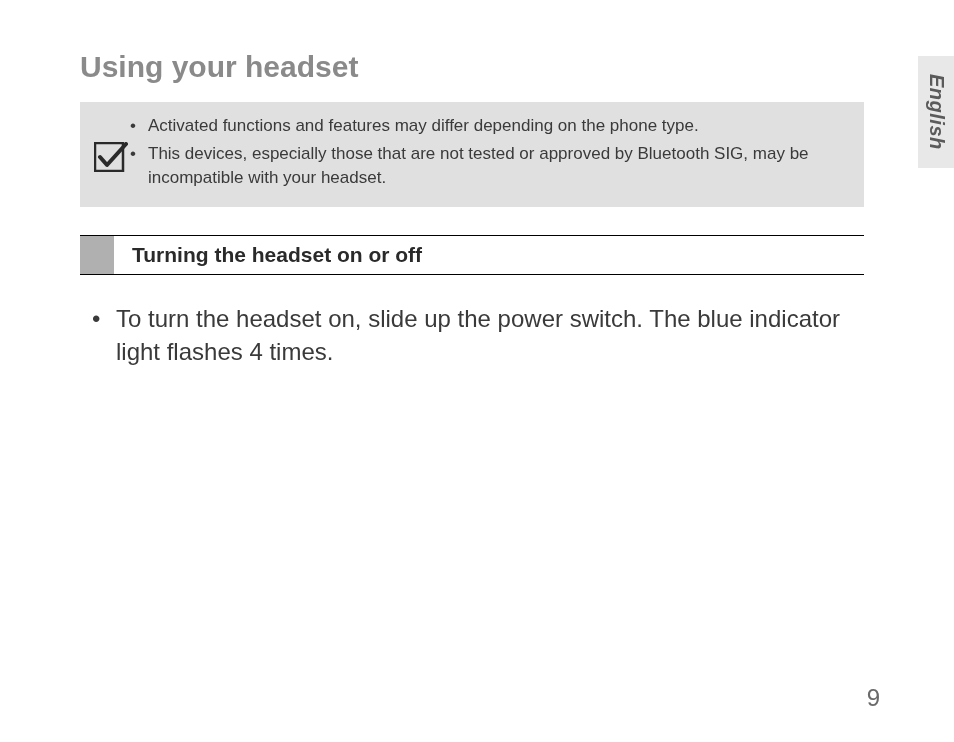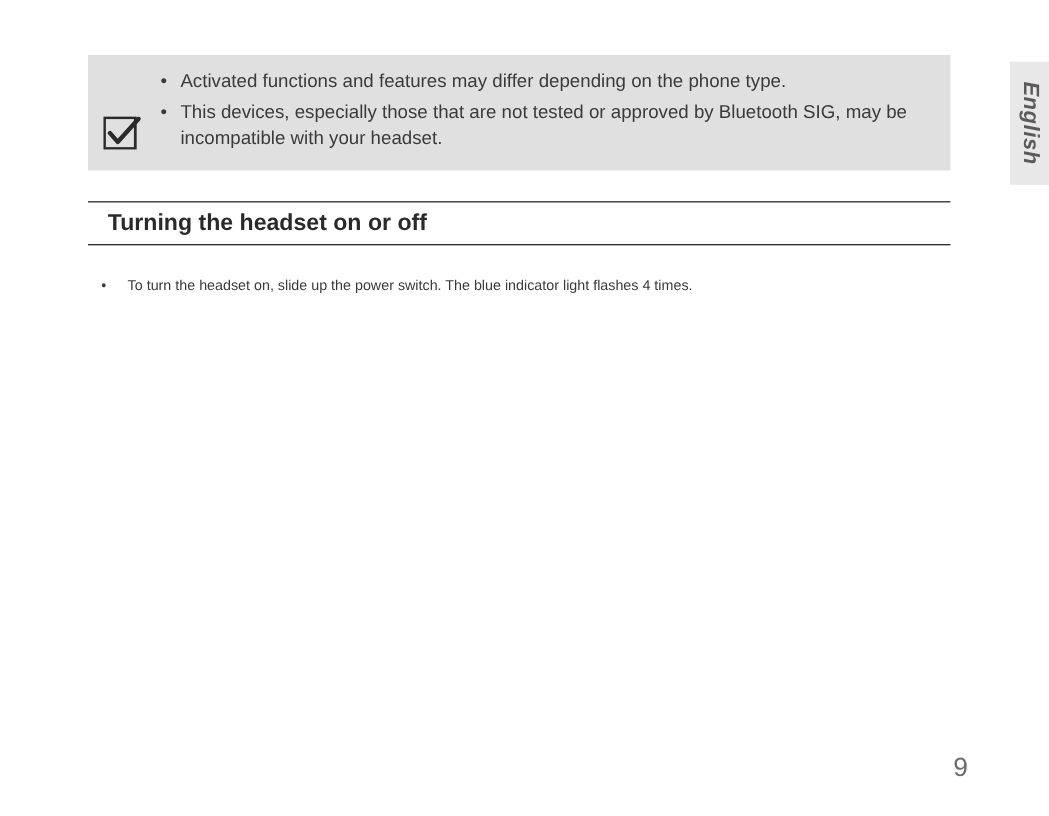--- a/index.html
+++ b/index.html
@@ -43,22 +43,22 @@
   .intro-text {
     font-size: 19px;
     color: #3a3a3a;
     line-height: 1.35;
     margin-bottom: 16px;
   }
   .note-box {
     background: #e0e0e0;
     padding: 12px 14px 14px 14px;
     display: flex;
-    align-items: flex-end;
-    gap: 18px;
+    align-items: center;
+    gap: 2px;
     margin-bottom: 28px;
   }
   .note-icon {
     margin-top: 10px;
     flex-shrink: 0;
   }
   .note-list {
     list-style: none;
     font-size: 17px;
     color: #3a3a3a;
@@ -74,35 +74,34 @@
     position: absolute;
     left: 0;
     top: 0;
   }
   .subsection-header {
     display: flex;
     align-items: stretch;
     border-top: 1.5px solid #000;
     border-bottom: 1.5px solid #000;
     margin-bottom: 28px;
-    flex-direction: column;
   }
   .subsection-block {
     width: 34px;
     background: #b0b0b0;
   }
   .subsection-title {
     font-size: 21px;
     font-weight: bold;
     color: #2a2a2a;
     padding: 7px 0 7px 18px;
   }
   .body-list {
     list-style: none;
-    font-size: 13px;
+    font-size: 24px;
     color: #3a3a3a;
     line-height: 1.35;
     padding-left: 4px;
   }
   .body-list li {
     position: relative;
     padding-left: 32px;
     margin-bottom: 16px;
   }
   .body-list li::before {
@@ -121,20 +120,21 @@
 </style>
 </head>
 <body>
 
 <div class="side-tab">
   <span>English</span>
 </div>
 
 <div class="page">
 
+  <h1 class="main-title">Using your headset</h1>
 
 
   <div class="note-box">
     <div class="note-icon">
       <svg width="34" height="30" viewBox="0 0 34 30">
         <rect x="1" y="1" width="28" height="28" fill="none" stroke="#2a2a2a" stroke-width="2.5"></rect>
         <path d="M6 15 L13 23 L32 2" fill="none" stroke="#2a2a2a" stroke-width="4" stroke-linecap="round" stroke-linejoin="round"></path>
       </svg>
     </div>
     <ul class="note-list">

